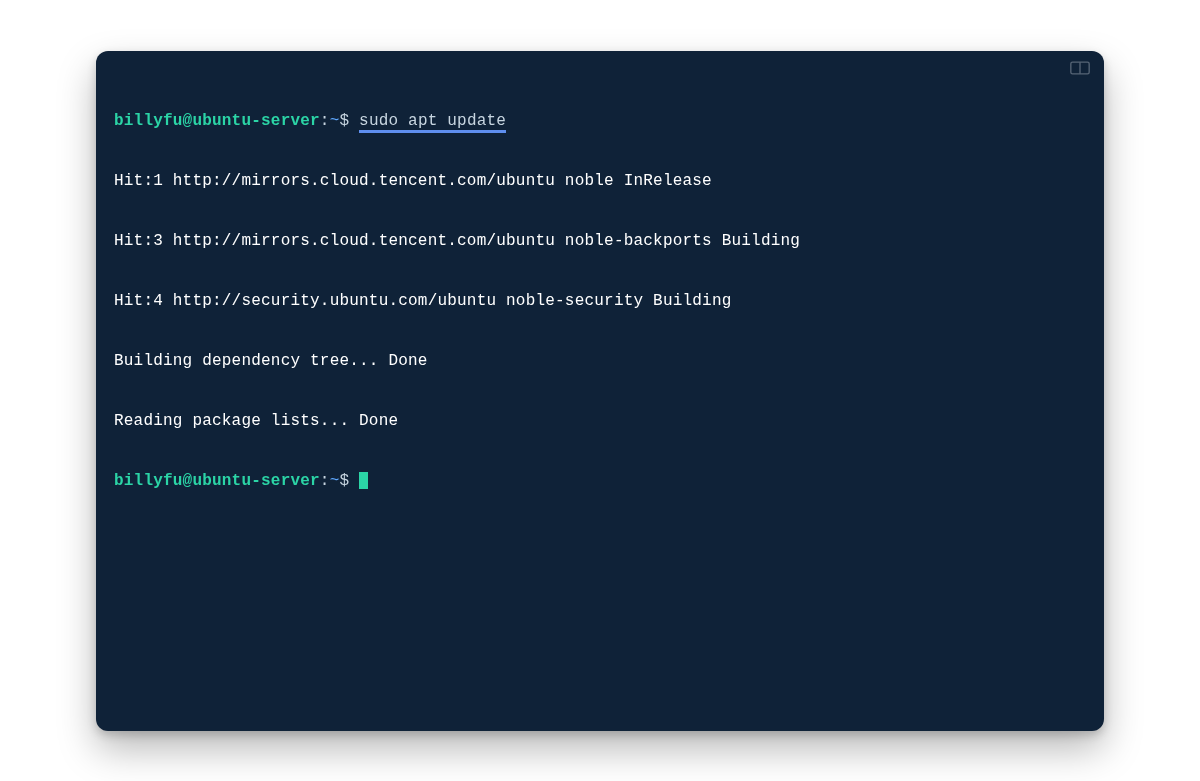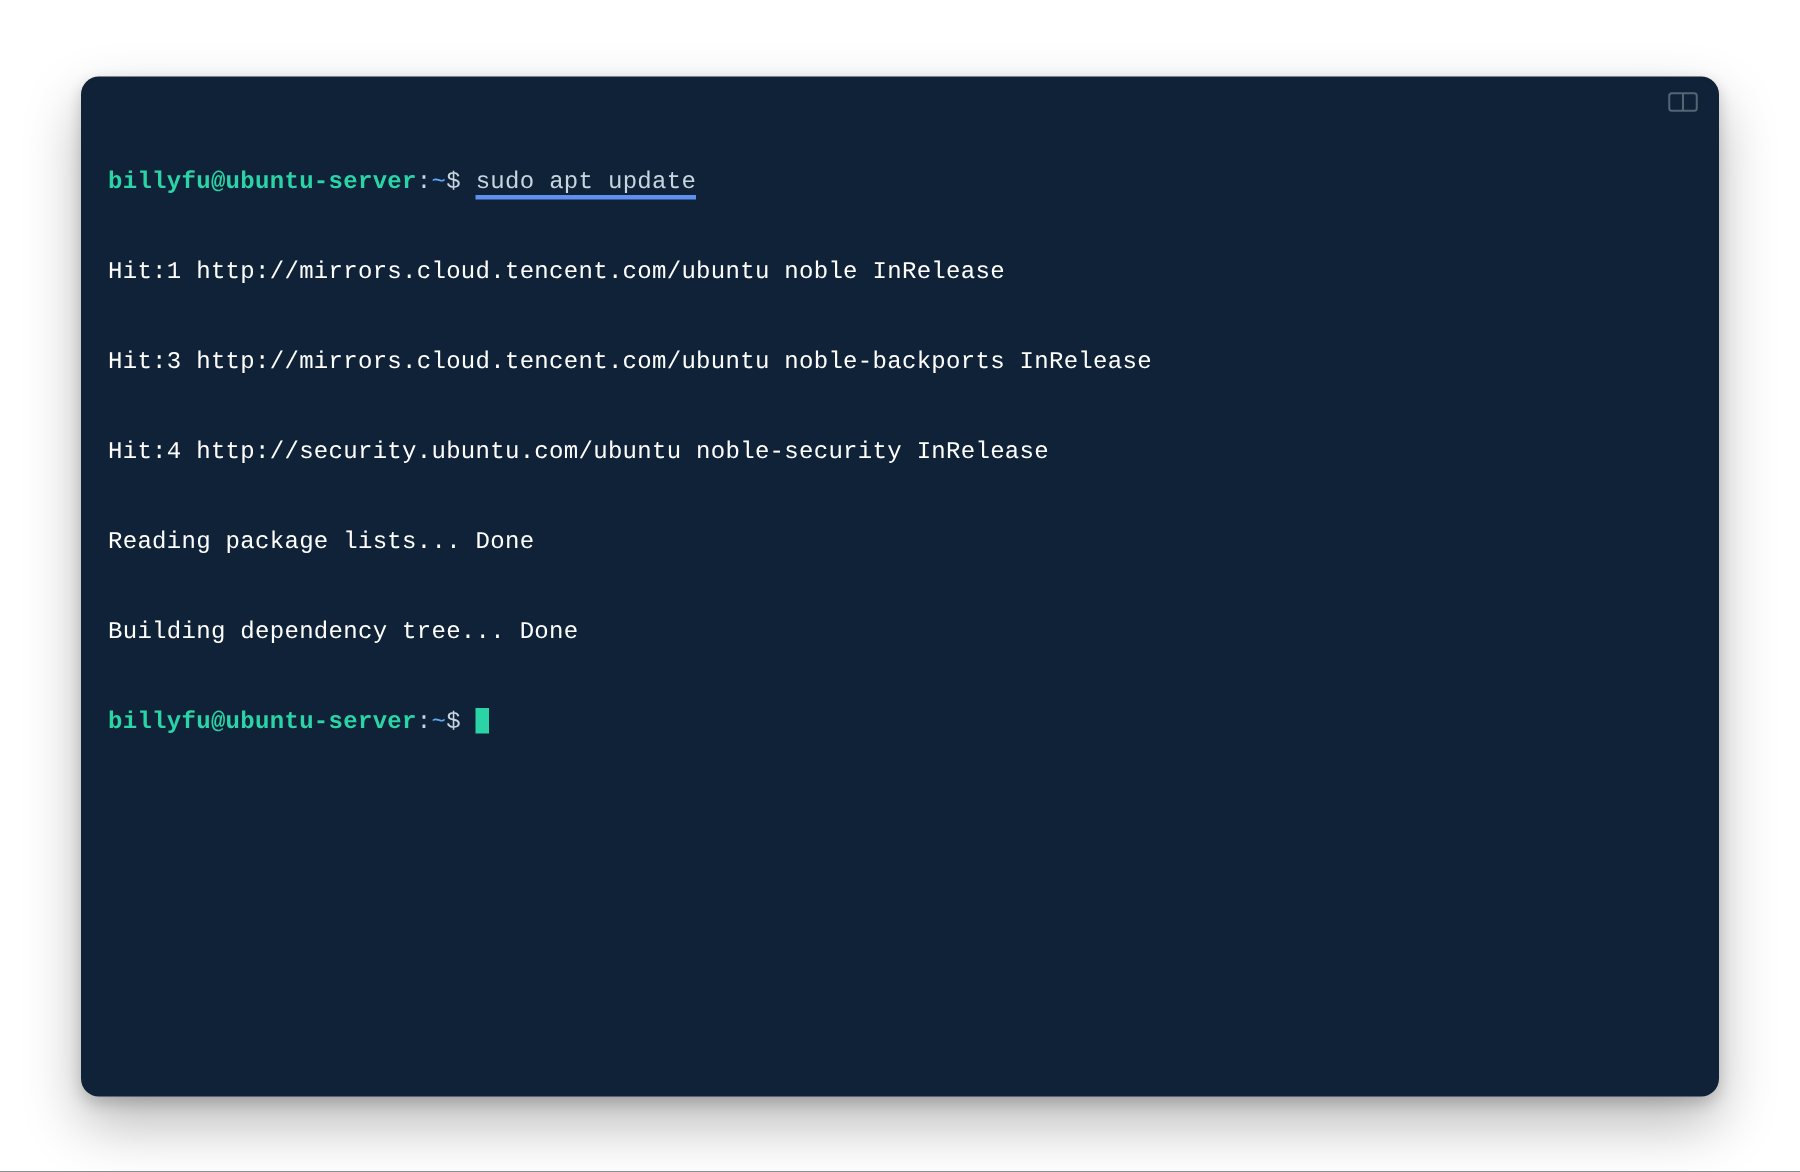--- a/index.html
+++ b/index.html
@@ -10,21 +10,21 @@
     body {
       width: 1200px;
       height: 781px;
       background: #ffffff;
       display: flex;
       align-items: center;
       justify-content: center;
       font-family: "SF Mono", "Menlo", "Consolas", "Courier New", monospace;
     }
     .terminal-window {
-      width: 1092px;
+      width: 1008px;
       height: 680px;
       background: #0f2238;
       border-radius: 12px;
       box-shadow: 0 18px 38px rgba(0,0,0,0.28), 0 4px 10px rgba(0,0,0,0.18);
       position: relative;
       overflow: hidden;
       padding: 16px 18px 18px 18px;
     }
     .split-icon {
       position: absolute;
@@ -92,20 +92,20 @@
   <div class="split-icon">
     <svg viewBox="0 0 24 16" fill="none" stroke="#aeb8c2" stroke-width="1.6">
       <rect x="1" y="1" width="22" height="14" rx="2"></rect>
       <line x1="12" y1="1" x2="12" y2="15"></line>
     </svg>
   </div>
 
   <div class="terminal-content">
     <span class="line"><span class="prompt-user">billyfu@ubuntu-server</span><span class="prompt-colon">:</span><span class="prompt-path">~</span><span class="prompt-dollar">$</span><span class="cmd"> </span><span class="cmd cmd-highlight">sudo apt update</span></span>
     <span class="line out">Hit:1 http://mirrors.cloud.tencent.com/ubuntu noble InRelease</span>
-    <span class="line out">Hit:3 http://mirrors.cloud.tencent.com/ubuntu noble-backports InRelease</span>
-    <span class="line out">Hit:4 http://security.ubuntu.com/ubuntu noble-security InRelease</span>
+    <span class="line out">Hit:3 http://mirrors.cloud.tencent.com/ubuntu noble-backports Building</span>
+    <span class="line out">Hit:4 http://security.ubuntu.com/ubuntu noble-security Building</span>
+    <span class="line out">Building dependency tree... Done</span>
     <span class="line out">Reading package lists... Done</span>
-    <span class="line out">Building dependency tree... Done</span>
     <span class="line"><span class="prompt-user">billyfu@ubuntu-server</span><span class="prompt-colon">:</span><span class="prompt-path">~</span><span class="prompt-dollar">$</span><span class="cmd"> </span><span class="cursor"></span></span>
   </div>
 
 </div>
 
 </body></html>

